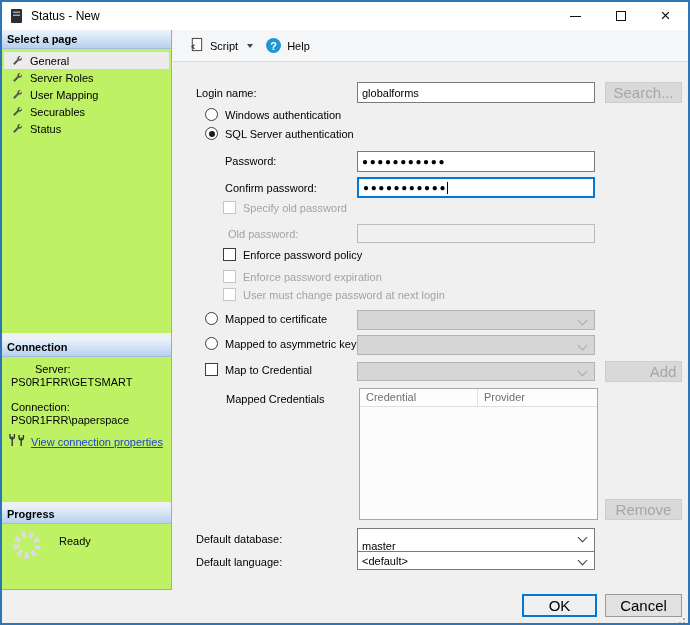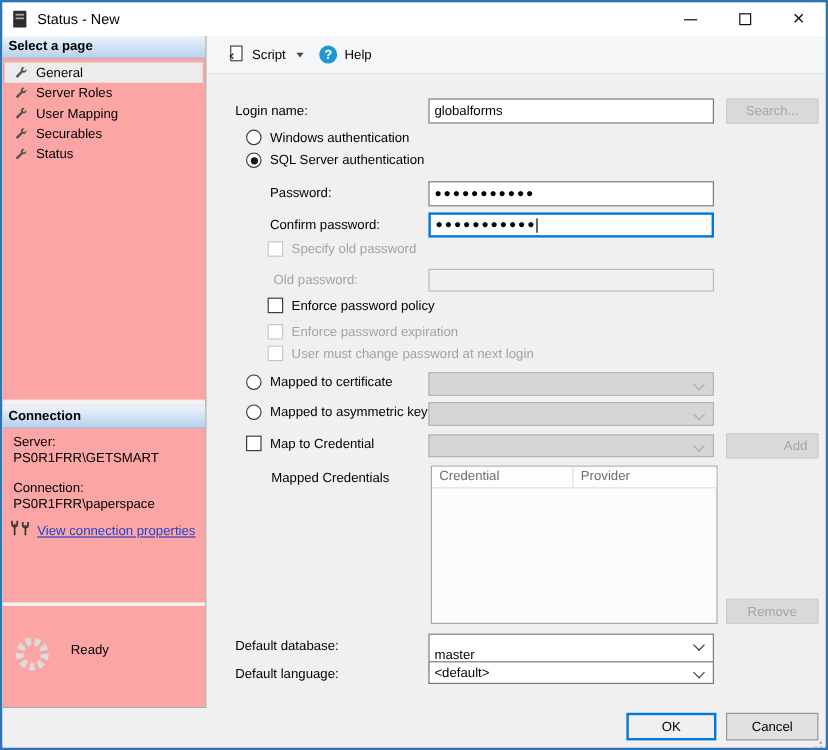--- a/index.html
+++ b/index.html
@@ -22,21 +22,21 @@
   .cap-btn { width:45px; height:100%; display:flex; align-items:center; justify-content:center; cursor:default; }
   .min-glyph { width:11px; height:1px; background:#111; display:block; }
   .max-glyph { width:10px; height:10px; border:1px solid #111; display:block; }
   .close-glyph { font-size:17px; color:#111; line-height:10px; }
 
   
   .sidebar {
     position:absolute; left:0; top:28px; width:170px; bottom:33px;
     background:#f0f0f0; border-right:1px solid #a9a9a9;
   }
-  .panel { position:absolute; left:0; right:0; background:#fca5a5; }
+  .panel { position:absolute; left:0; right:0; background:#bef264; }
   .shead {
     height:19px; background:linear-gradient(#ecf4fc,#b8d1ee);
     border-bottom:1px solid #a3bedd;
     font-size:11px; font-weight:bold; color:#000; padding:3px 0 0 5px;
   }
   .pitem {
     position:absolute; left:2px; right:2px; height:17px;
     display:flex; align-items:center; font-size:11px; color:#000; padding-left:8px; gap:7px;
   }
   .pitem.sel { background:#ececec; }
@@ -85,21 +85,21 @@
     position:absolute; left:184px; width:238px; height:20px;
     background:#fff; border:1px solid #7a7a7a; font-size:11px; color:#000;
     display:flex; align-items:center; padding:0 4px;
   }
   .chev { position:absolute; right:8px; top:6px; width:7px; height:7px;
     border-right:1.5px solid #3c3c3c; border-bottom:1.5px solid #3c3c3c; transform:rotate(45deg); }
   .ddown.disabled { background:#d6d6d6; border-color:#b3b3b3; }
   .ddown.disabled .chev { border-color:#aaaaaa; }
 
   .btn {
-    position:absolute; font-size:11px; color:#000; background:#e1e1e1;
+    position:absolute; font-size:15px; color:#000; background:#e1e1e1;
     border:1px solid #9a9a9a; display:flex; align-items:center; justify-content:center; cursor:default;
   }
   .btn.disabled { background:#d9d9d9; border-color:#cdcdcd; color:#a6a6a6; }
   .btn.default { border:2px solid #0078d7; background:#f0f0f0; }
 
   .mtable {
     position:absolute; left:186px; top:326px; width:239px; height:132px;
     background:#fcfcfc; border:1px solid #a9a9a9;
   }
   .mtable .thead { display:flex; height:18px; border-bottom:1px solid #e0e0e0; background:#fdfdfd; }
@@ -180,38 +180,39 @@
             <svg width="11" height="11" viewBox="0 0 16 16">
               <path fill="#555" d="M11.2 1.3c-1.9 0-3.4 1.5-3.4 3.4 0 .4.1.8.2 1.2L1.6 12.3l2.1 2.1L10 8c.4.1.8.2 1.2.2 1.9 0 3.4-1.5 3.4-3.4 0-.4-.1-.7-.2-1.1l-2.3 2.3-1.6-.4-.4-1.6 2.3-2.3c-.4-.1-.8-.2-1.2-.2z"></path>
             </svg>
           </span>
         <span>Status</span>
       </div>
     </div>
 
     <div class="panel" style="top:308px; height:164px;">
       <div class="shead">Connection</div>
-      <div class="conn-txt" style="top:25px;">Server:</div>
+      <div class="conn-txt" style="top:25px;margin-left:24px;">Server:</div>
       <div class="conn-txt" style="top:38px;">PS0R1FRR\GETSMART</div>
       <div class="conn-txt" style="top:63px;">Connection:</div>
       <div class="conn-txt" style="top:76px;">PS0R1FRR\paperspace</div>
       <div class="link-row" style="top:95px;">
         <span>
           <svg width="18" height="14" viewBox="0 0 18 14">
               <path d="M2 1v2.6a2.2 2.2 0 0 0 4.4 0V1" fill="none" stroke="#333" stroke-width="1.4"></path>
               <line x1="4.2" y1="3.5" x2="4.2" y2="13" stroke="#333" stroke-width="1.4"></line>
               <path d="M11 2v2.6a2.2 2.2 0 0 0 4.4 0V2" fill="none" stroke="#333" stroke-width="1.4"></path>
               <line x1="13.2" y1="4.5" x2="13.2" y2="13" stroke="#333" stroke-width="1.4"></line>
             </svg>
         </span>
         <span class="link">View connection properties</span>
       </div>
     </div>
 
     <div class="panel" style="top:475px; height:85px; border-bottom:1px solid #a9a9a9;">
+      <div class="shead">Progress</div>
       <div class="ready-row" style="top:25px;">
         <span>
           <svg width="30" height="30">
               <circle cx="15" cy="15" r="10.5" fill="none" stroke="#dcdcdc" stroke-width="6.5" stroke-dasharray="4.2 3.1"></circle>
             </svg>
         </span>
         <span style="font-size:11px; margin-top:-12px;">Ready</span>
       </div>
     </div>
   </div>

